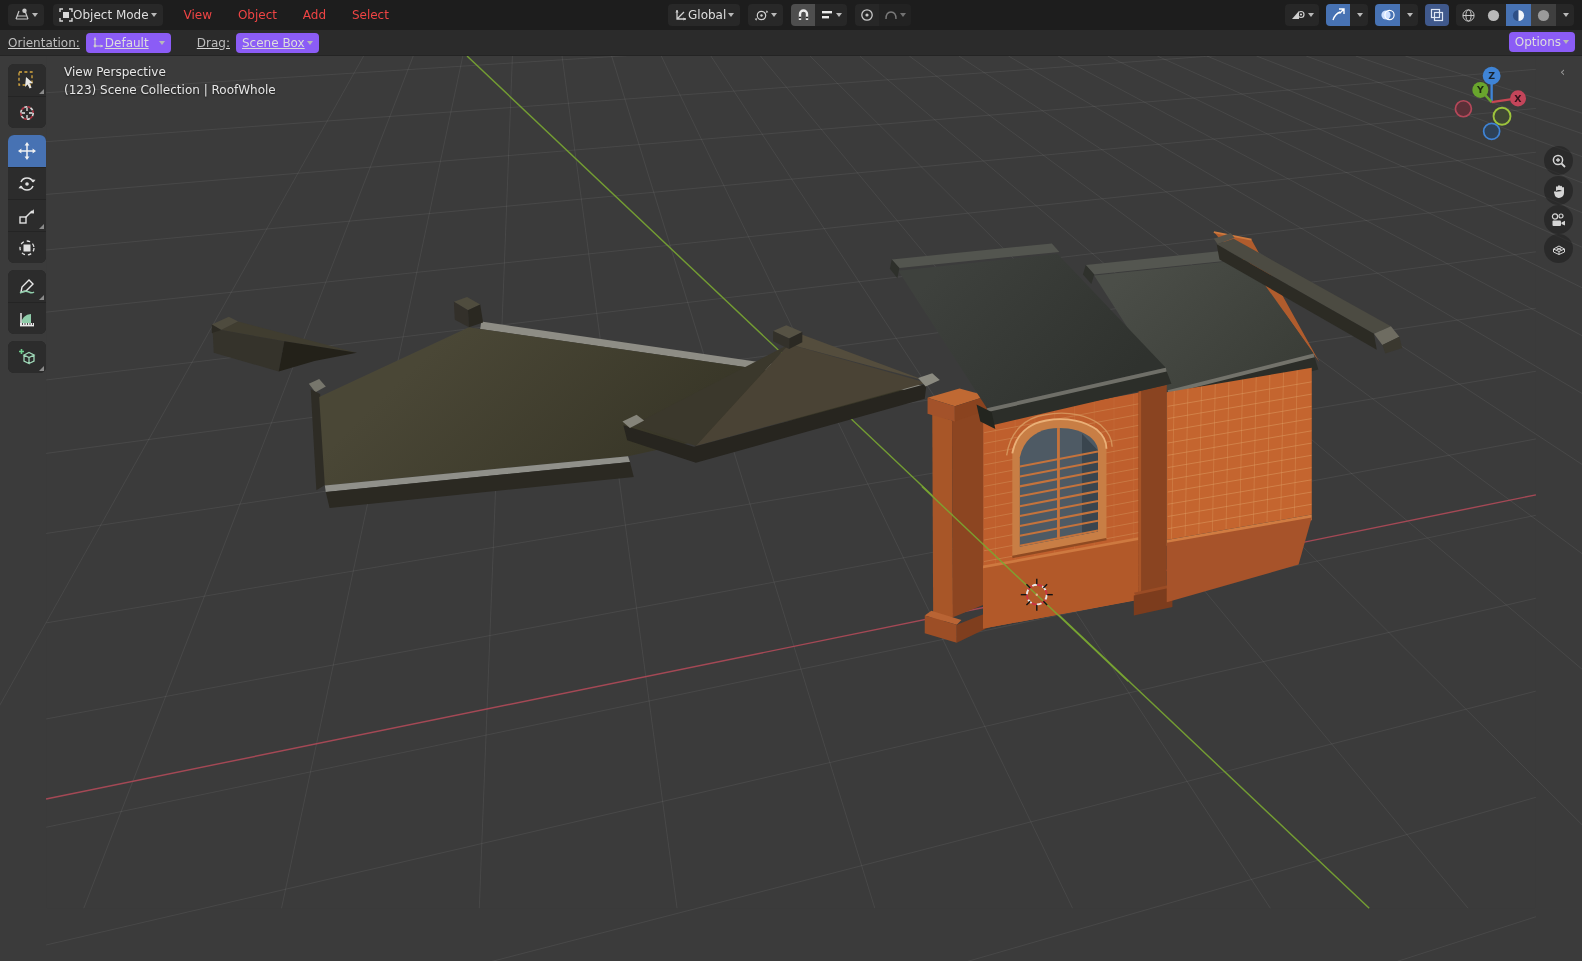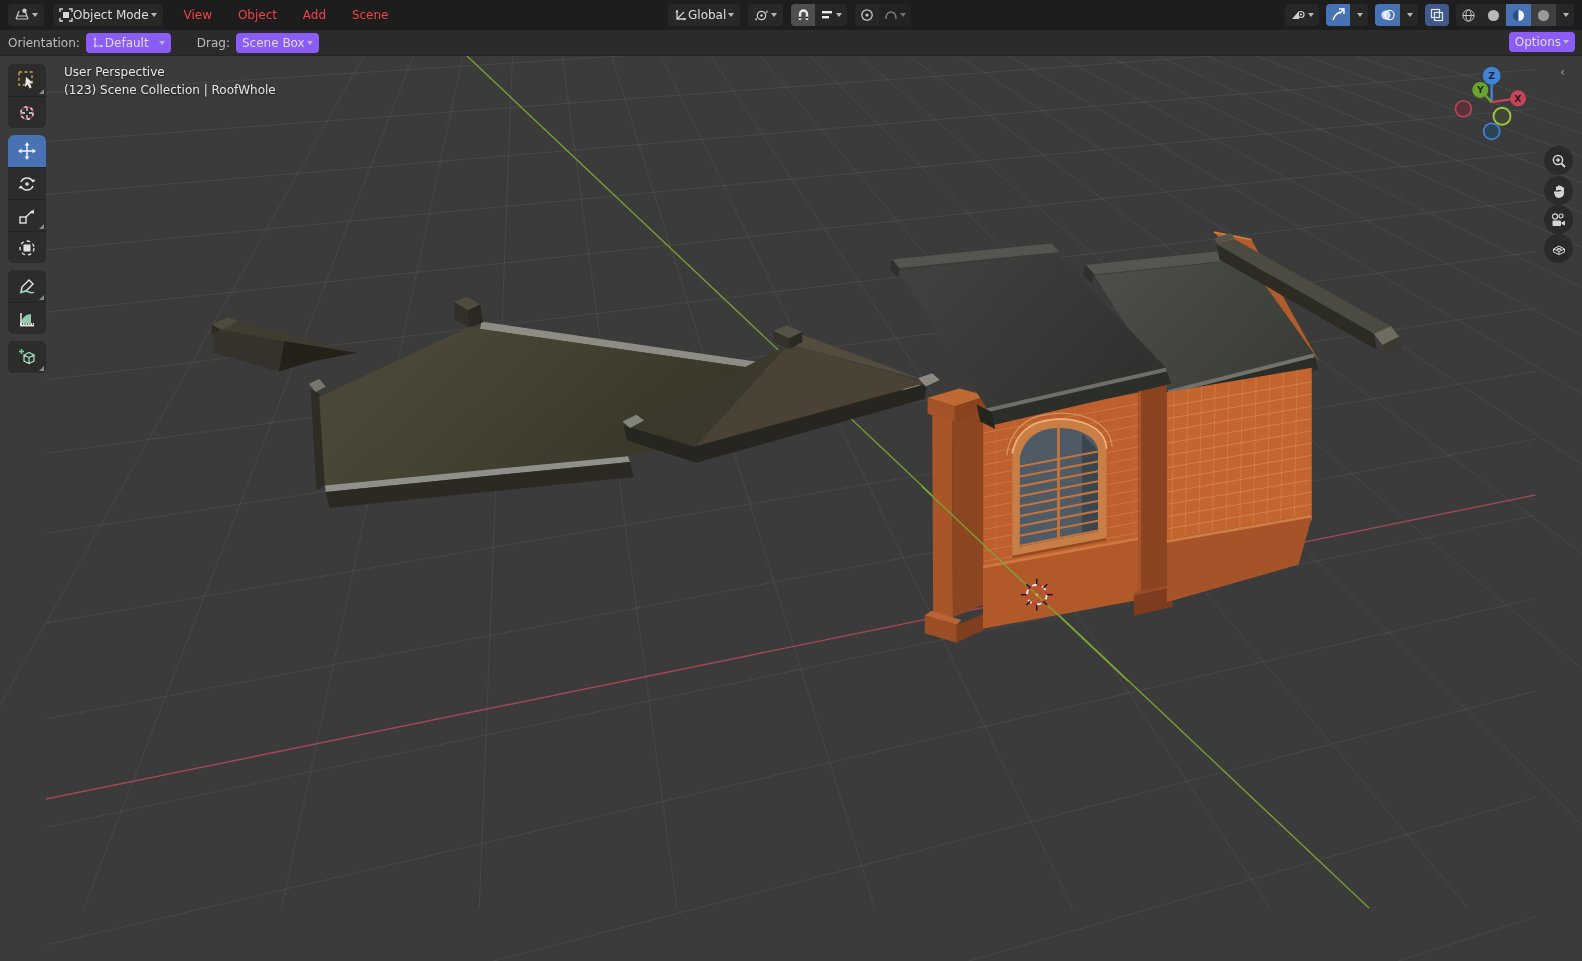--- a/index.html
+++ b/index.html
@@ -1,21 +1,21 @@
 <!DOCTYPE html>
 <html><head>
 <meta charset="utf-8">
 <style>
   * { margin:0; padding:0; box-sizing:border-box; }
   html,body { width:1582px; height:961px; overflow:hidden; background:#3b3b3b;
     font-family:"DejaVu Sans","Liberation Sans",sans-serif; font-size:12px; color:#d8d8d8; }
   .topbar { position:absolute; left:0; top:0; width:1582px; height:30px; background:#1d1d1d;
     display:flex; align-items:center; z-index:30; }
   .toolheader { position:absolute; left:0; top:30px; width:1582px; height:26px; background:#2b2b2b;
-    display:flex; align-items:center; z-index:30; border-bottom:1px solid #242424; }
+    display:flex; align-items:center; z-index:30; border-bottom:1px solid #242424;text-decoration:underline; }
   .btn { display:inline-flex; align-items:center; height:22px; padding:0 6px;
     background:#282828; border-radius:4px; color:#dddddd; cursor:default; }
   .btn.small { height:20px; background:#8b5cf6; }
   .chev { width:0; height:0; border-left:3.5px solid transparent; border-right:3.5px solid transparent;
     border-top:4px solid #b9b9b9; display:inline-block; margin-left:2px; }
   .menu-item { padding:0 11px; color:#ef4444; height:22px; display:inline-flex; align-items:center; border-radius:3px; }
   .grp { display:inline-flex; border-radius:4px; overflow:hidden; }
   .grp .cell { display:inline-flex; align-items:center; justify-content:center; height:22px; padding:0 5px; background:#272727; }
   .cell.on { background:#4772b3; }
   .cell.soft { background:#4e4e4e; }
@@ -56,21 +56,21 @@
       <path d="M1 4 V1 H4 M10 1 H13 V4 M13 10 V13 H10 M4 13 H1 V10" stroke="#d8d8d8" stroke-width="1.4" fill="none"></path>
       <rect x="4" y="4" width="6" height="6" fill="#d8d8d8"></rect>
     </svg>
     <span>Object Mode</span>
     <span class="chev"></span>
   </div>
   <div style="margin-left:10px">
     <span class="menu-item">View</span>
     <span class="menu-item">Object</span>
     <span class="menu-item">Add</span>
-    <span class="menu-item">Scene</span>
+    <span class="menu-item">Select</span>
   </div>
 
   <div style="position:absolute; left:668px; display:flex; gap:8px; align-items:flex-end;">
     <div class="btn">
       <svg class="ic" width="14" height="14" viewBox="0 0 14 14">
         <path d="M3 2 V11 H12 M3 11 L10 4" stroke="#d0d0d0" stroke-width="1.3" fill="none"></path>
         <path d="M3 2 l-1.6 2.6 h3.2 Z M12 11 l-2.6-1.6 v3.2 Z" fill="#d0d0d0"></path>
       </svg>
       <span>Global</span>
       <span class="chev"></span>
@@ -470,21 +470,21 @@
       <circle cx="1535" cy="136" r="8.5" fill="#2e4258" stroke="#3f84d6" stroke-width="1.8"></circle>
       <circle cx="1535" cy="77" r="9.5" fill="#3f84d6"></circle>
       <circle cx="1523" cy="92" r="8.5" fill="#69a52d"></circle>
       <circle cx="1563" cy="101" r="8.5" fill="#c4455a"></circle>
       <text x="1535" y="80.5" font-size="10" font-weight="bold" fill="#1a2630" text-anchor="middle">Z</text>
       <text x="1523" y="95.5" font-size="10" font-weight="bold" fill="#1d2a10" text-anchor="middle">Y</text>
       <text x="1563" y="104.5" font-size="10" font-weight="bold" fill="#33111a" text-anchor="middle">X</text>
     </g>
   </svg>
 
-  <div class="ovl-text" style="top:9px">User Perspective</div>
+  <div class="ovl-text" style="top:9px">View Perspective</div>
   <div class="ovl-text" style="top:27px">(123) Scene Collection | RoofWhole</div>
 
   <div class="tools">
     <div class="tgroup">
       <div class="tool">
         <svg class="ic" width="20" height="20" viewBox="0 0 20 20">
           <rect x="2" y="2" width="13" height="13" fill="none" stroke="#d8a940" stroke-width="1.3" stroke-dasharray="3 2.4"></rect>
           <polygon points="9,7 16,13 12.4,13.6 14.6,17.6 12.6,18.6 10.6,14.6 8,17" fill="#e8e8e8"></polygon>
         </svg>
         <span class="corner"></span>

